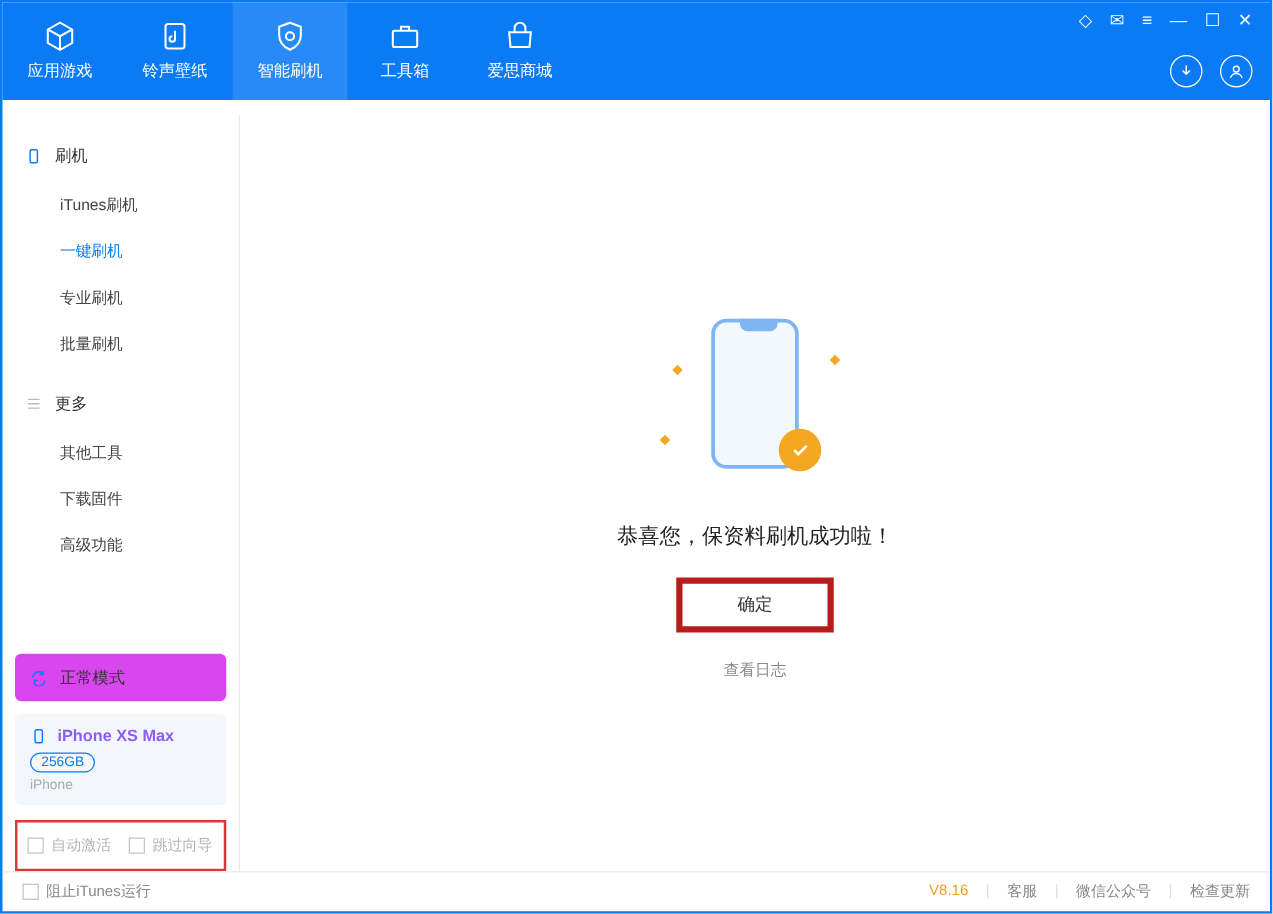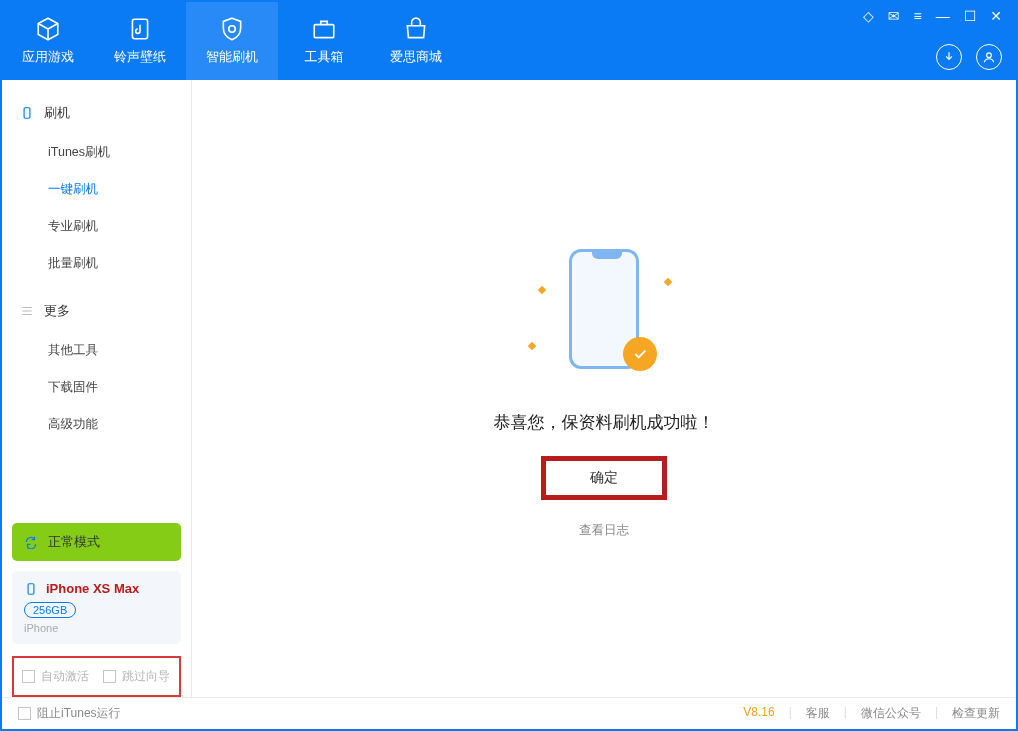--- a/index.html
+++ b/index.html
@@ -19,32 +19,32 @@
 .nav-icon { width: 26px; height: 26px; display:flex; align-items:center; justify-content:center; }
 .nav-icon svg { width: 26px; height: 26px; fill: none; stroke: #fff; stroke-width: 1.5; }
 .header-right { position: absolute; right: 14px; top: 0; height: 100%; display: flex; flex-direction: column; justify-content: space-between; align-items: flex-end; padding: 6px 0 10px 0; }
 .win-controls { display: flex; gap: 14px; align-items:center; }
 .win-controls span { cursor: pointer; font-size: 14px; opacity:.95; }
 .account { display: flex; gap: 14px; }
 .acct-icon { width: 26px; height: 26px; border: 1.5px solid #fff; border-radius: 50%; display:flex; align-items:center; justify-content:center; cursor:pointer; }
 .acct-icon svg { width:14px; height:14px; stroke:#fff; fill:none; stroke-width:2; }
 
 
-.body { flex: 1; display: flex; min-height: 0; }
+.body { flex: 1; display: flex; min-height: 0; margin-top: 12px; }
 .sidebar { width: 190px; border-right: 1px solid #eaeaea; display: flex; flex-direction: column; padding-top: 18px; }
 .side-group-title { display:flex; align-items:center; gap:10px; padding: 6px 18px; font-size: 13px; color: #333; font-weight:500; }
 .side-ic { width:14px; height:14px; }
 .side-ic svg { width:14px; height:14px; }
 .side-items { padding: 6px 0 14px 0; }
 .side-item { padding: 10px 18px 10px 46px; font-size: 12.5px; color: #444; cursor:pointer; }
 .side-item.active { color: #0a7af5; }
 .side-spacer { flex:1; }
-.device-box { margin: 0 10px 10px 10px; background: #84cc16; border-radius: 5px; padding: 10px 12px; display:flex; align-items:center; gap:10px; font-size:13px; color:#333; }
+.device-box { margin: 0 10px 10px 10px; background: #d946ef; border-radius: 5px; padding: 10px 12px; display:flex; align-items:center; gap:10px; font-size:13px; color:#333; }
 .device-box2 { margin: 0 10px 12px 10px; background: #f3f6fb; border-radius: 5px; padding: 10px 12px; }
-.dev-name { font-size:13px; color:#b91c1c; font-weight:600; display:flex; align-items:center; gap:8px; }
+.dev-name { font-size:13px; color:#8b5cf6; font-weight:600; display:flex; align-items:center; gap:8px; }
 .dev-cap { display:inline-block; margin-top:6px; padding:1px 8px; border:1px solid #0a7af5; border-radius:10px; font-size:11px; color:#0a7af5; }
 .dev-sub { font-size:11px; color:#aaa; margin-top:4px; }
 .red-box { margin: 0 10px; border:2px solid #d83a3a; padding:10px 8px; display:flex; gap:14px; align-items:center; }
 .chk { display:flex; align-items:center; gap:6px; font-size:12px; color:#b5b5b5; }
 .chk-box { width:13px; height:13px; border:1px solid #c5c5c5; }
 
 
 .main { flex:1; display:flex; flex-direction:column; align-items:center; justify-content:center; gap:22px; }
 .illus { position:relative; width:150px; height:150px; }
 .phone { position:absolute; left:40px; top:10px; width:70px; height:120px; border:3px solid #7fb5f0; border-radius:12px; background:#f3f8ff; }

